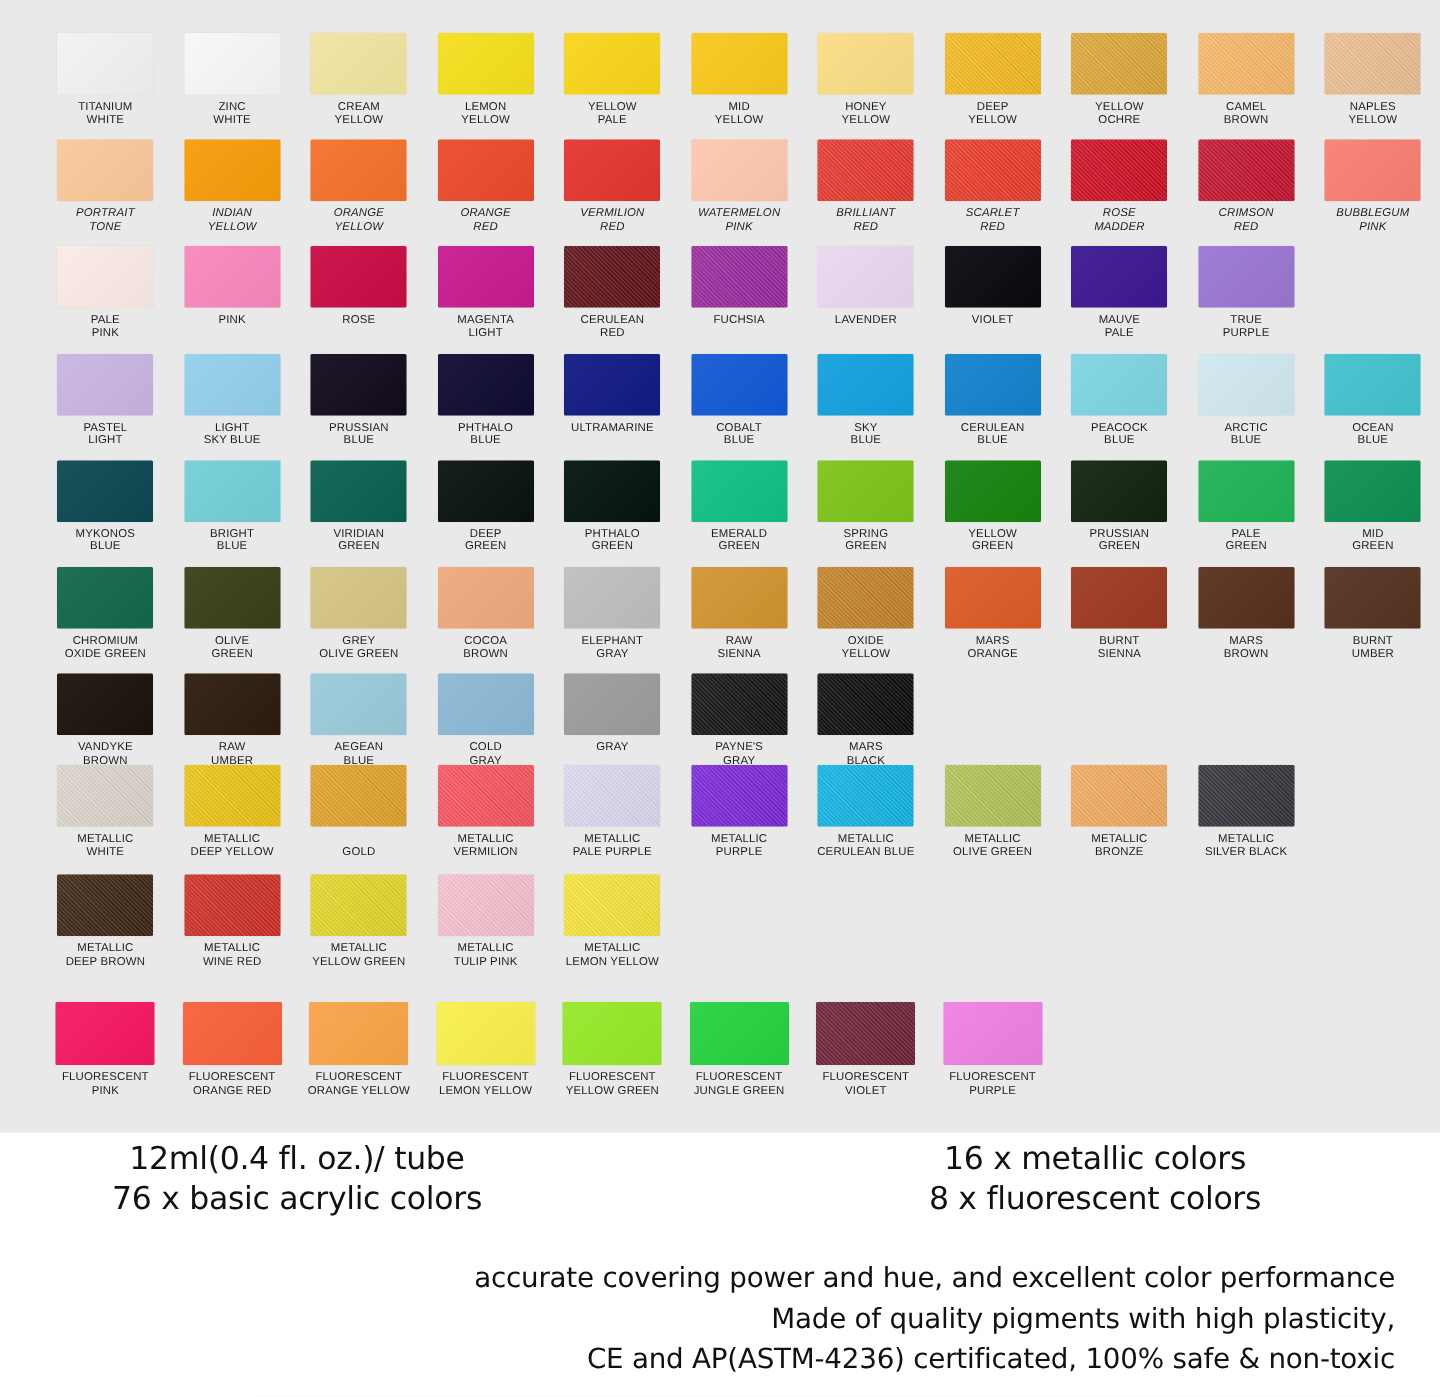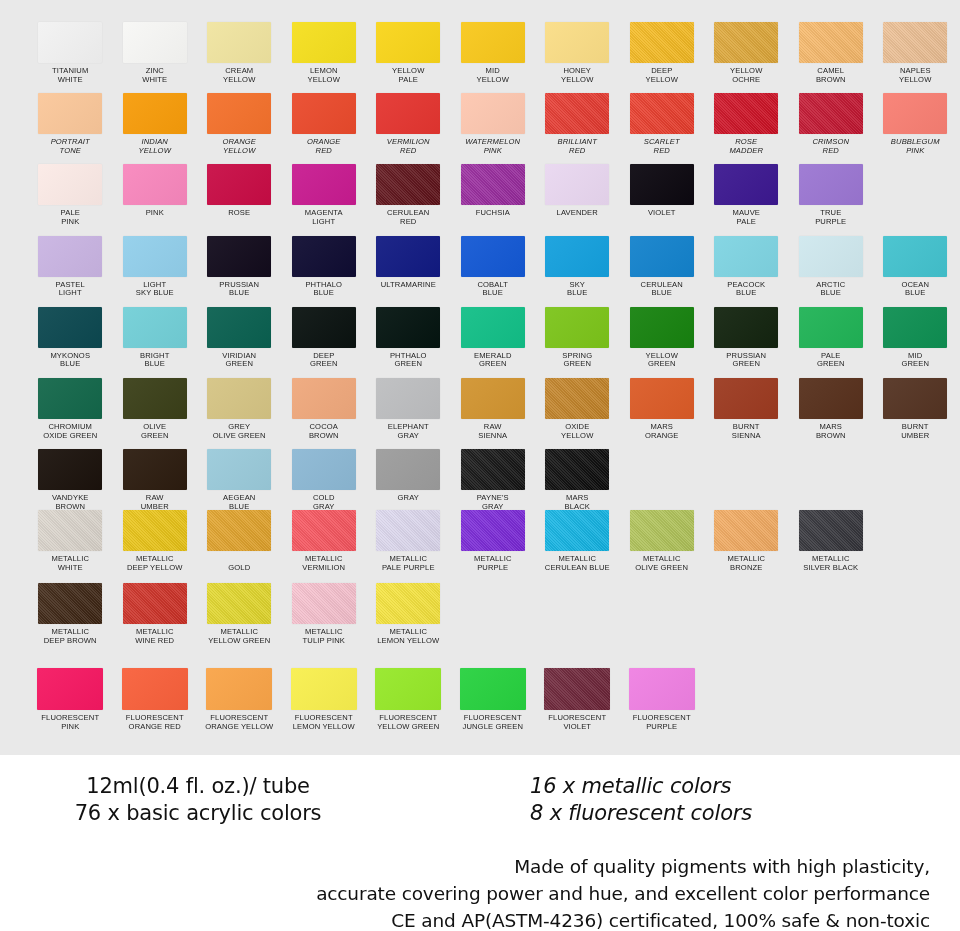--- a/index.html
+++ b/index.html
@@ -103,38 +103,37 @@
     position: relative;
     width: 960px;
     height: 176px;
     background: #ffffff;
     padding: 0;
   }
 
   .info-top {
     position: relative;
     height: 62px;
-    margin-top: 18px;
+    margin-top: 4px;
   }
 
   .info-left {
     position: absolute;
     left: 48px;
     top: 0;
     text-align: center;
     width: 300px;
   }
 
   .info-right {
     position: absolute;
     right: 30px;
     top: 0;
-    text-align: left;
+    text-align: center;
     width: 400px;
-    font-style: italic;
   }
 
   .big {
     font-size: 21px;
     line-height: 27px;
     color: #111;
     font-family: "DejaVu Sans", sans-serif;
     font-weight: 400;
     letter-spacing: -0.2px;
   }
@@ -658,19 +657,19 @@
       <div class="info-left">
         <div class="big">12ml(0.4 fl. oz.)/ tube</div>
         <div class="big">76 x basic acrylic colors</div>
       </div>
       <div class="info-right">
         <div class="big">16 x metallic colors</div>
         <div class="big">8 x fluorescent colors</div>
       </div>
     </div>
     <div class="info-bottom">
+      <div>accurate covering power and hue, and excellent color performance</div>
       <div>Made of quality pigments with high plasticity,</div>
-      <div>accurate covering power and hue, and excellent color performance</div>
       <div>CE and AP(ASTM-4236) certificated, 100% safe &amp; non-toxic</div>
     </div>
   </div>
 
 </div>
 
 </body></html>

